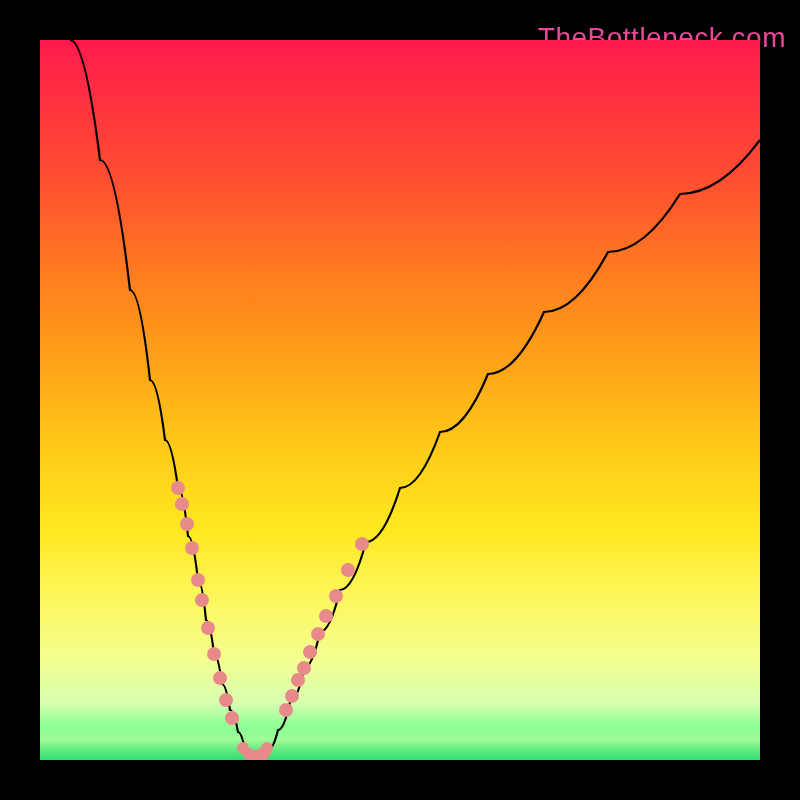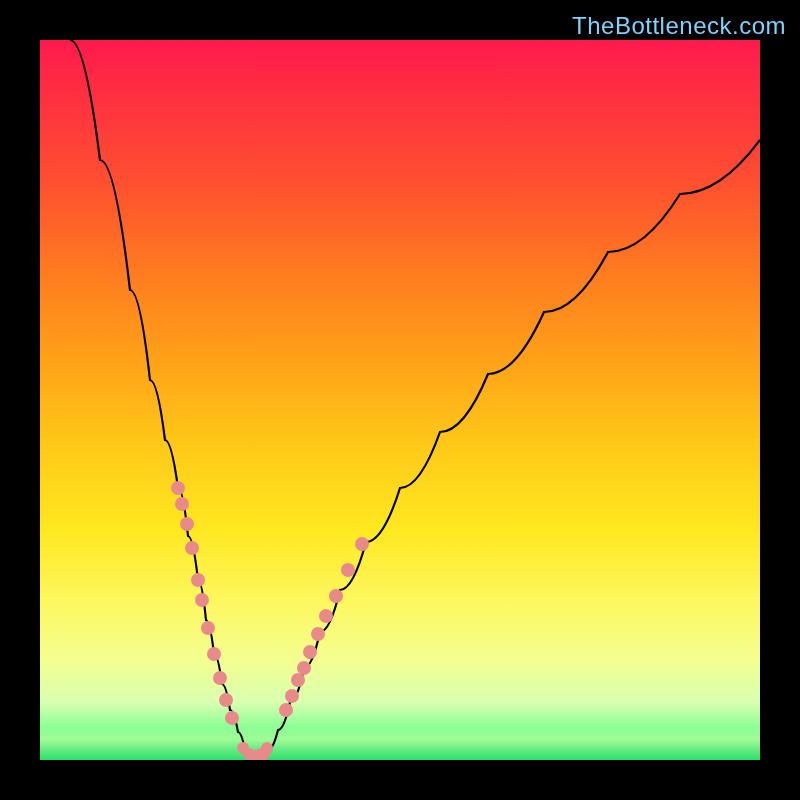--- a/index.html
+++ b/index.html
@@ -25,25 +25,25 @@
       #ffc818 56%,
       #ffe820 68%,
       #fdf860 78%,
       #f4ff90 86%,
       #d8ffb0 92%,
       #7fff90 96%,
       #30e070 100%);
   }
   .watermark {
     position: absolute;
-    top: 12px;
+    top: 22px;
     right: 14px;
     font-family: Arial, Helvetica, sans-serif;
-    font-size: 24px;
-    color: #7dd3fc;
+    font-size: 28px;
+    color: #ec4899;
     letter-spacing: 0.5px;
     user-select: none;
   }
   svg.curves {
     position: absolute;
     left: 0; top: 0;
     width: 100%; height: 100%;
   }
   .curve {
     fill: none;

